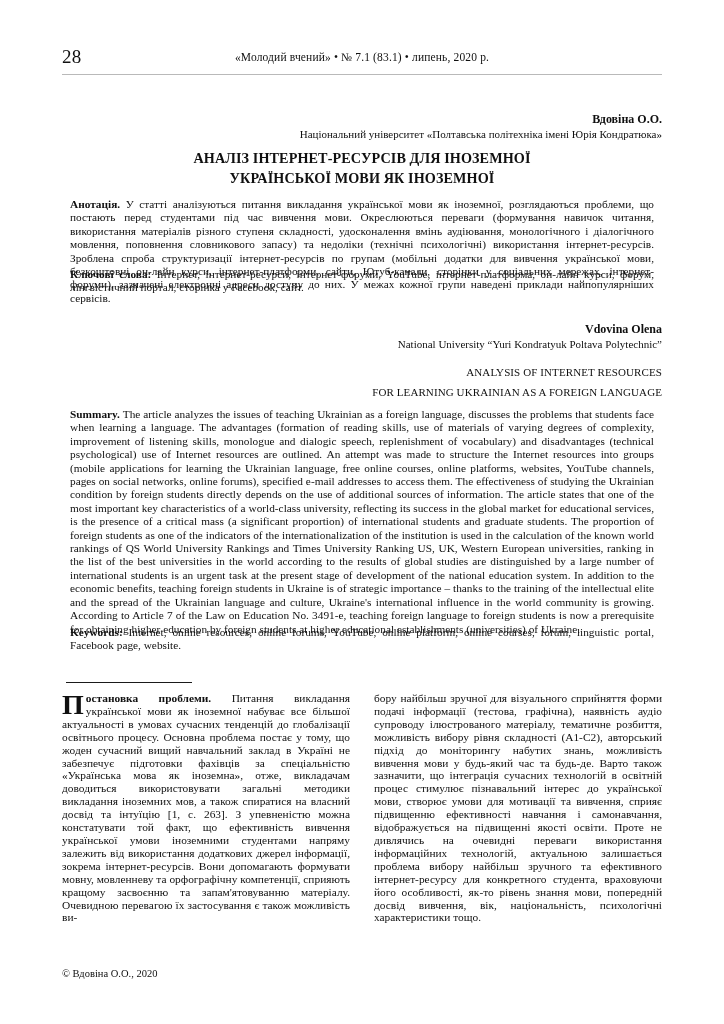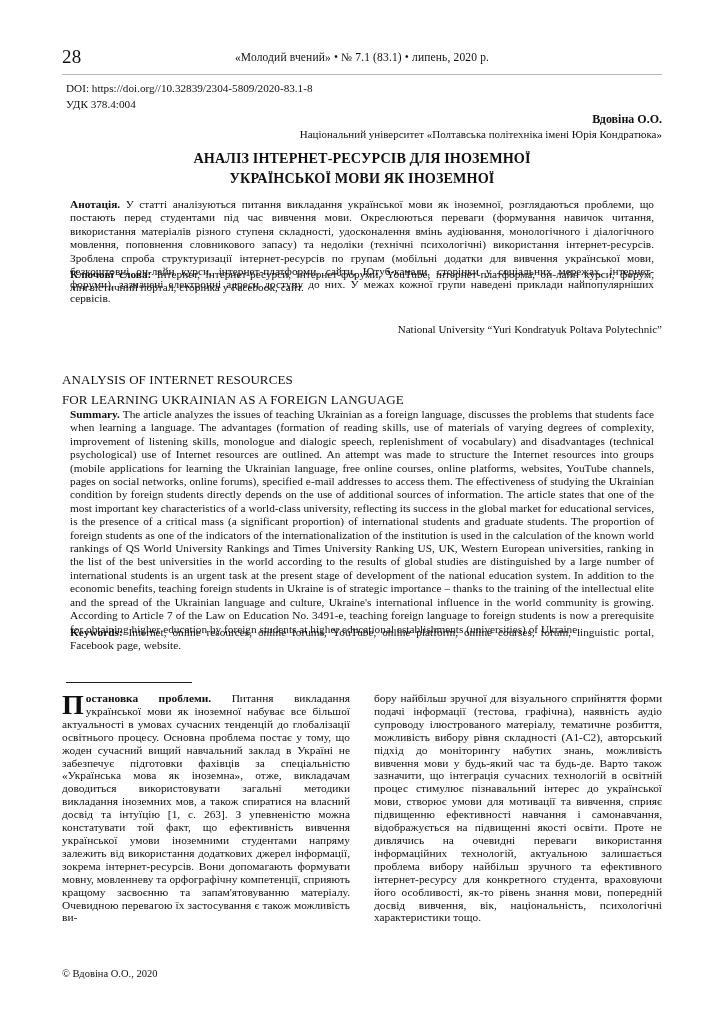--- a/index.html
+++ b/index.html
@@ -93,24 +93,24 @@
     width: 600px;
     text-align: center;
     font-size: 14.2px;
     font-weight: bold;
     line-height: 20px;
     letter-spacing: 0.1px;
   }
   .title-en {
     position: absolute;
     left: 62px;
-    top: 370px;
-    width: 600px;
-    text-align: left;
-    font-size: 13px;
+    top: 362px;
+    width: 600px;
+    text-align: right;
+    font-size: 11px;
     line-height: 20px;
     letter-spacing: 0.1px;
   }
 
   
   .abs {
     position: absolute;
     left: 62px;
     width: 600px;
     font-size: 11.3px;
@@ -185,43 +185,40 @@
 <body>
 
 <div class="page">
 
   <div class="running-head">
     <div class="page-number">28</div>
     <div class="journal-line">«Молодий вчений» • № 7.1 (83.1) • липень, 2020 р.</div>
   </div>
   <div class="head-rule"></div>
 
-  <div class="doi-block">
-    <div>DOI: https://doi.org//10.32839/2304-5809/2020-83.1-8</div>
-    <div>УДК 378.4:004</div>
-  </div>
 
   <div class="author-block">
     <div class="author-name">Вдовіна О.О.</div>
     <div class="author-affil">Національний університет «Полтавська політехніка імені Юрія Кондратюка»</div>
   </div>
 
   <div class="title-ua">
     <div>АНАЛІЗ ІНТЕРНЕТ-РЕСУРСІВ ДЛЯ ІНОЗЕМНОЇ</div>
     <div>УКРАЇНСЬКОЇ МОВИ ЯК ІНОЗЕМНОЇ</div>
   </div>
 
   <div class="abs abs-ua">
     <p><b>Анотація.</b><span> У статті аналізуються питання викладання української мови як іноземної, розглядаються проблеми, що постають перед студентами під час вивчення мови. Окреслюються переваги (формування навичок читання, використання матеріалів різного ступеня складності, удосконалення вмінь аудіювання, монологічного і діалогічного мовлення, поповнення словникового запасу) та недоліки (технічні психологічні) використання інтернет-ресурсів. Зроблена спроба структуризації інтернет-ресурсів по групам (мобільні додатки для вивчення української мови, безкоштовні он-лайн курси, інтернет-платформи, сайти, Ютуб-канали, сторінки у соціальних мережах, інтернет-форуми), зазначені електронні адреси доступу до них. У межах кожної групи наведені приклади найпопулярніших сервісів.</span></p>
   </div>
   <div class="abs abs-ua-kw">
     <p><b>Ключові слова:</b><span> Інтернет, інтернет-ресурси, інтернет-форуми, YouTube, інтернет-платформа, он-лайн курси, форум, лінгвістичний портал, сторінка у Facebook, сайт.</span></p>
   </div>
 
   <div class="author-block-en">
+    <div class="author-name">Vdovina Olena</div>
     <div class="author-affil">National University “Yuri Kondratyuk Poltava Polytechnic”</div>
   </div>
 
   <div class="title-en">
     <div>ANALYSIS OF INTERNET RESOURCES</div>
     <div>FOR LEARNING UKRAINIAN AS A FOREIGN LANGUAGE</div>
   </div>
 
   <div class="abs abs-en">
     <p><b>Summary.</b><span> The article analyzes the issues of teaching Ukrainian as a foreign language, discusses the problems that students face when learning a language. The advantages (formation of reading skills, use of materials of varying degrees of complexity, improvement of listening skills, monologue and dialogic speech, replenishment of vocabulary) and disadvantages (technical psychological) use of Internet resources are outlined. An attempt was made to structure the Internet resources into groups (mobile applications for learning the Ukrainian language, free online courses, online platforms, websites, YouTube channels, pages on social networks, online forums), specified e-mail addresses to access them. The effectiveness of studying the Ukrainian condition by foreign students directly depends on the use of additional sources of information. The article states that one of the most important key characteristics of a world-class university, reflecting its success in the global market for educational services, is the presence of a critical mass (a significant proportion) of international students and graduate students. The proportion of foreign students as one of the indicators of the internationalization of the institution is used in the calculation of the known world rankings of QS World University Rankings and Times University Ranking US, UK, Western European universities, ranking in the list of the best universities in the world according to the results of global studies are distinguished by a large number of international students is an urgent task at the present stage of development of the national education system. In addition to the economic benefits, teaching foreign students in Ukraine is of strategic importance – thanks to the training of the intellectual elite and the spread of the Ukrainian language and culture, Ukraine's international influence in the world community is growing. According to Article 7 of the Law on Education No. 3491-e, teaching foreign language to foreign students is now a prerequisite for obtaining higher education by foreign students at higher educational establishments (universities) of Ukraine.</span></p>

